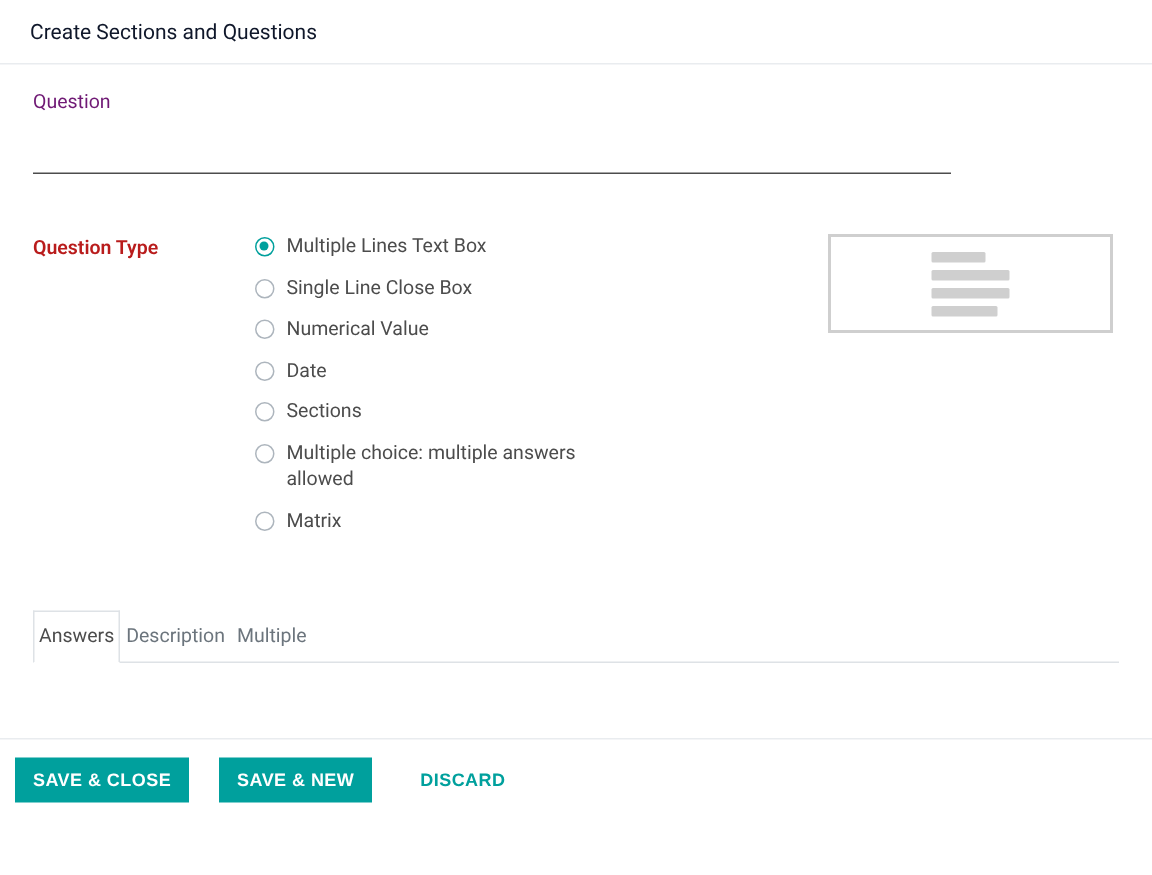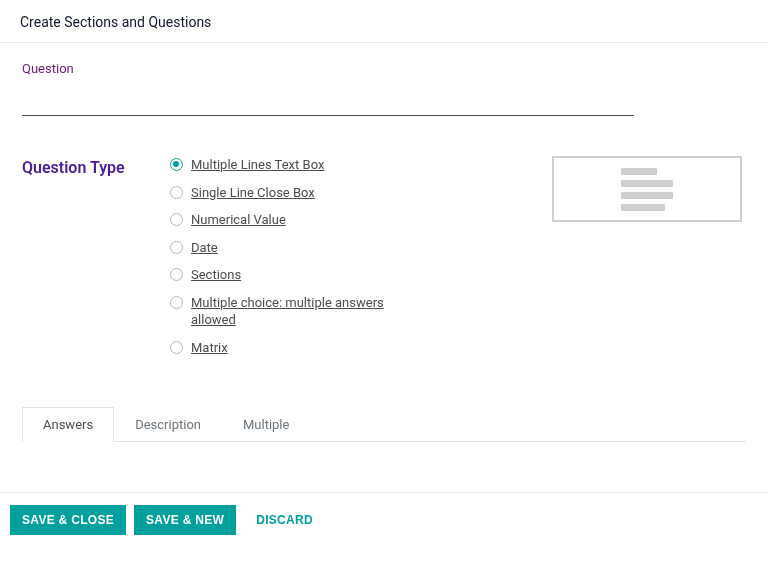--- a/index.html
+++ b/index.html
@@ -37,28 +37,27 @@
   }
   .type-row {
     display: flex;
     align-items: flex-start;
     margin-top: 40px;
   }
   .type-label {
     width: 148px;
     flex-shrink: 0;
     font-weight: 600;
-    font-size: 16px;
-    color: #4c1d95;
+    font-size: 13px;
+    color: #b91c1c;
     padding-top: 2px;
   }
   .radios {
     flex: 1;
     max-width: 230px;
-    text-decoration: underline;
   }
   .radio-item {
     display: flex;
     align-items: flex-start;
     margin-bottom: 10px;
     cursor: pointer;
   }
   .radio {
     width: 13px;
     height: 13px;
@@ -112,42 +111,42 @@
   .preview-lines span:nth-child(1) { width: 36px; }
   .preview-lines span:nth-child(2) { width: 52px; }
   .preview-lines span:nth-child(3) { width: 52px; }
   .preview-lines span:nth-child(4) { width: 44px; }
   .tabs {
     display: flex;
     margin-top: 40px;
     border-bottom: 1px solid #dee2e6;
   }
   .tab {
-    padding: 9px 20px;
+    padding: 9px 3px;
     font-size: 13px;
     color: #6c757d;
     border: 1px solid transparent;
     border-bottom: none;
     cursor: pointer;
     position: relative;
     top: 1px;
   }
   .tab.active {
     color: #4c4c4c;
     border-color: #dee2e6;
     border-bottom: 1px solid #fff;
     background: #fff;
   }
   .footer {
     margin-top: 50px;
     padding: 12px 10px 14px;
     border-top: 1px solid #e9ecef;
     display: flex;
     align-items: center;
-    gap: 8px;
+    gap: 20px;
   }
   .btn {
     border: none;
     padding: 8px 12px;
     font-size: 12px;
     font-weight: 600;
     letter-spacing: 0.3px;
     cursor: pointer;
     text-transform: uppercase;
   }

